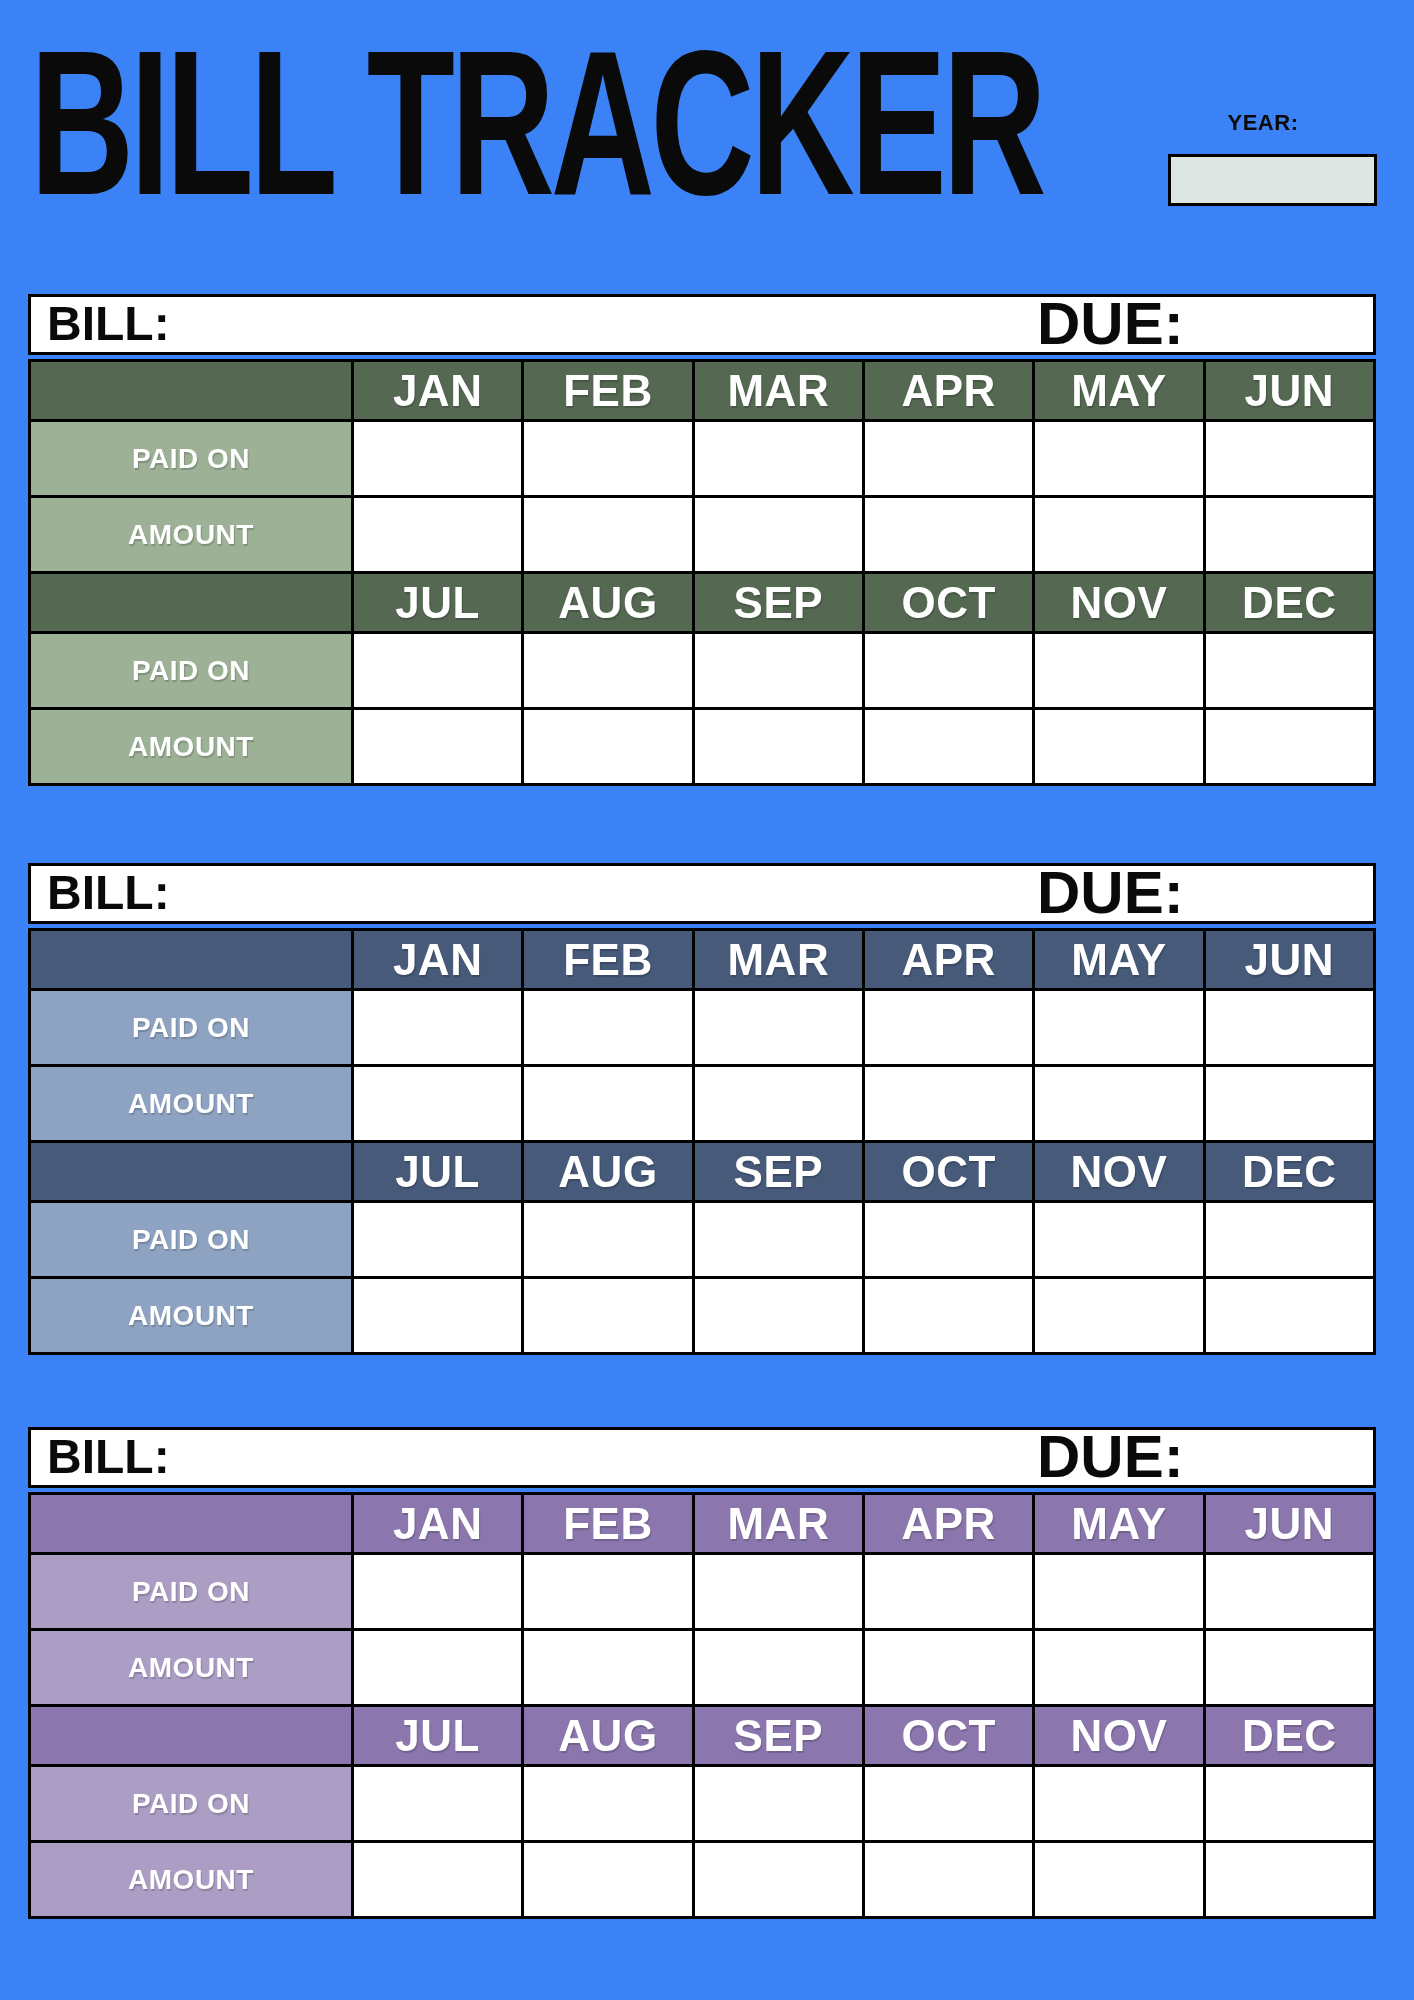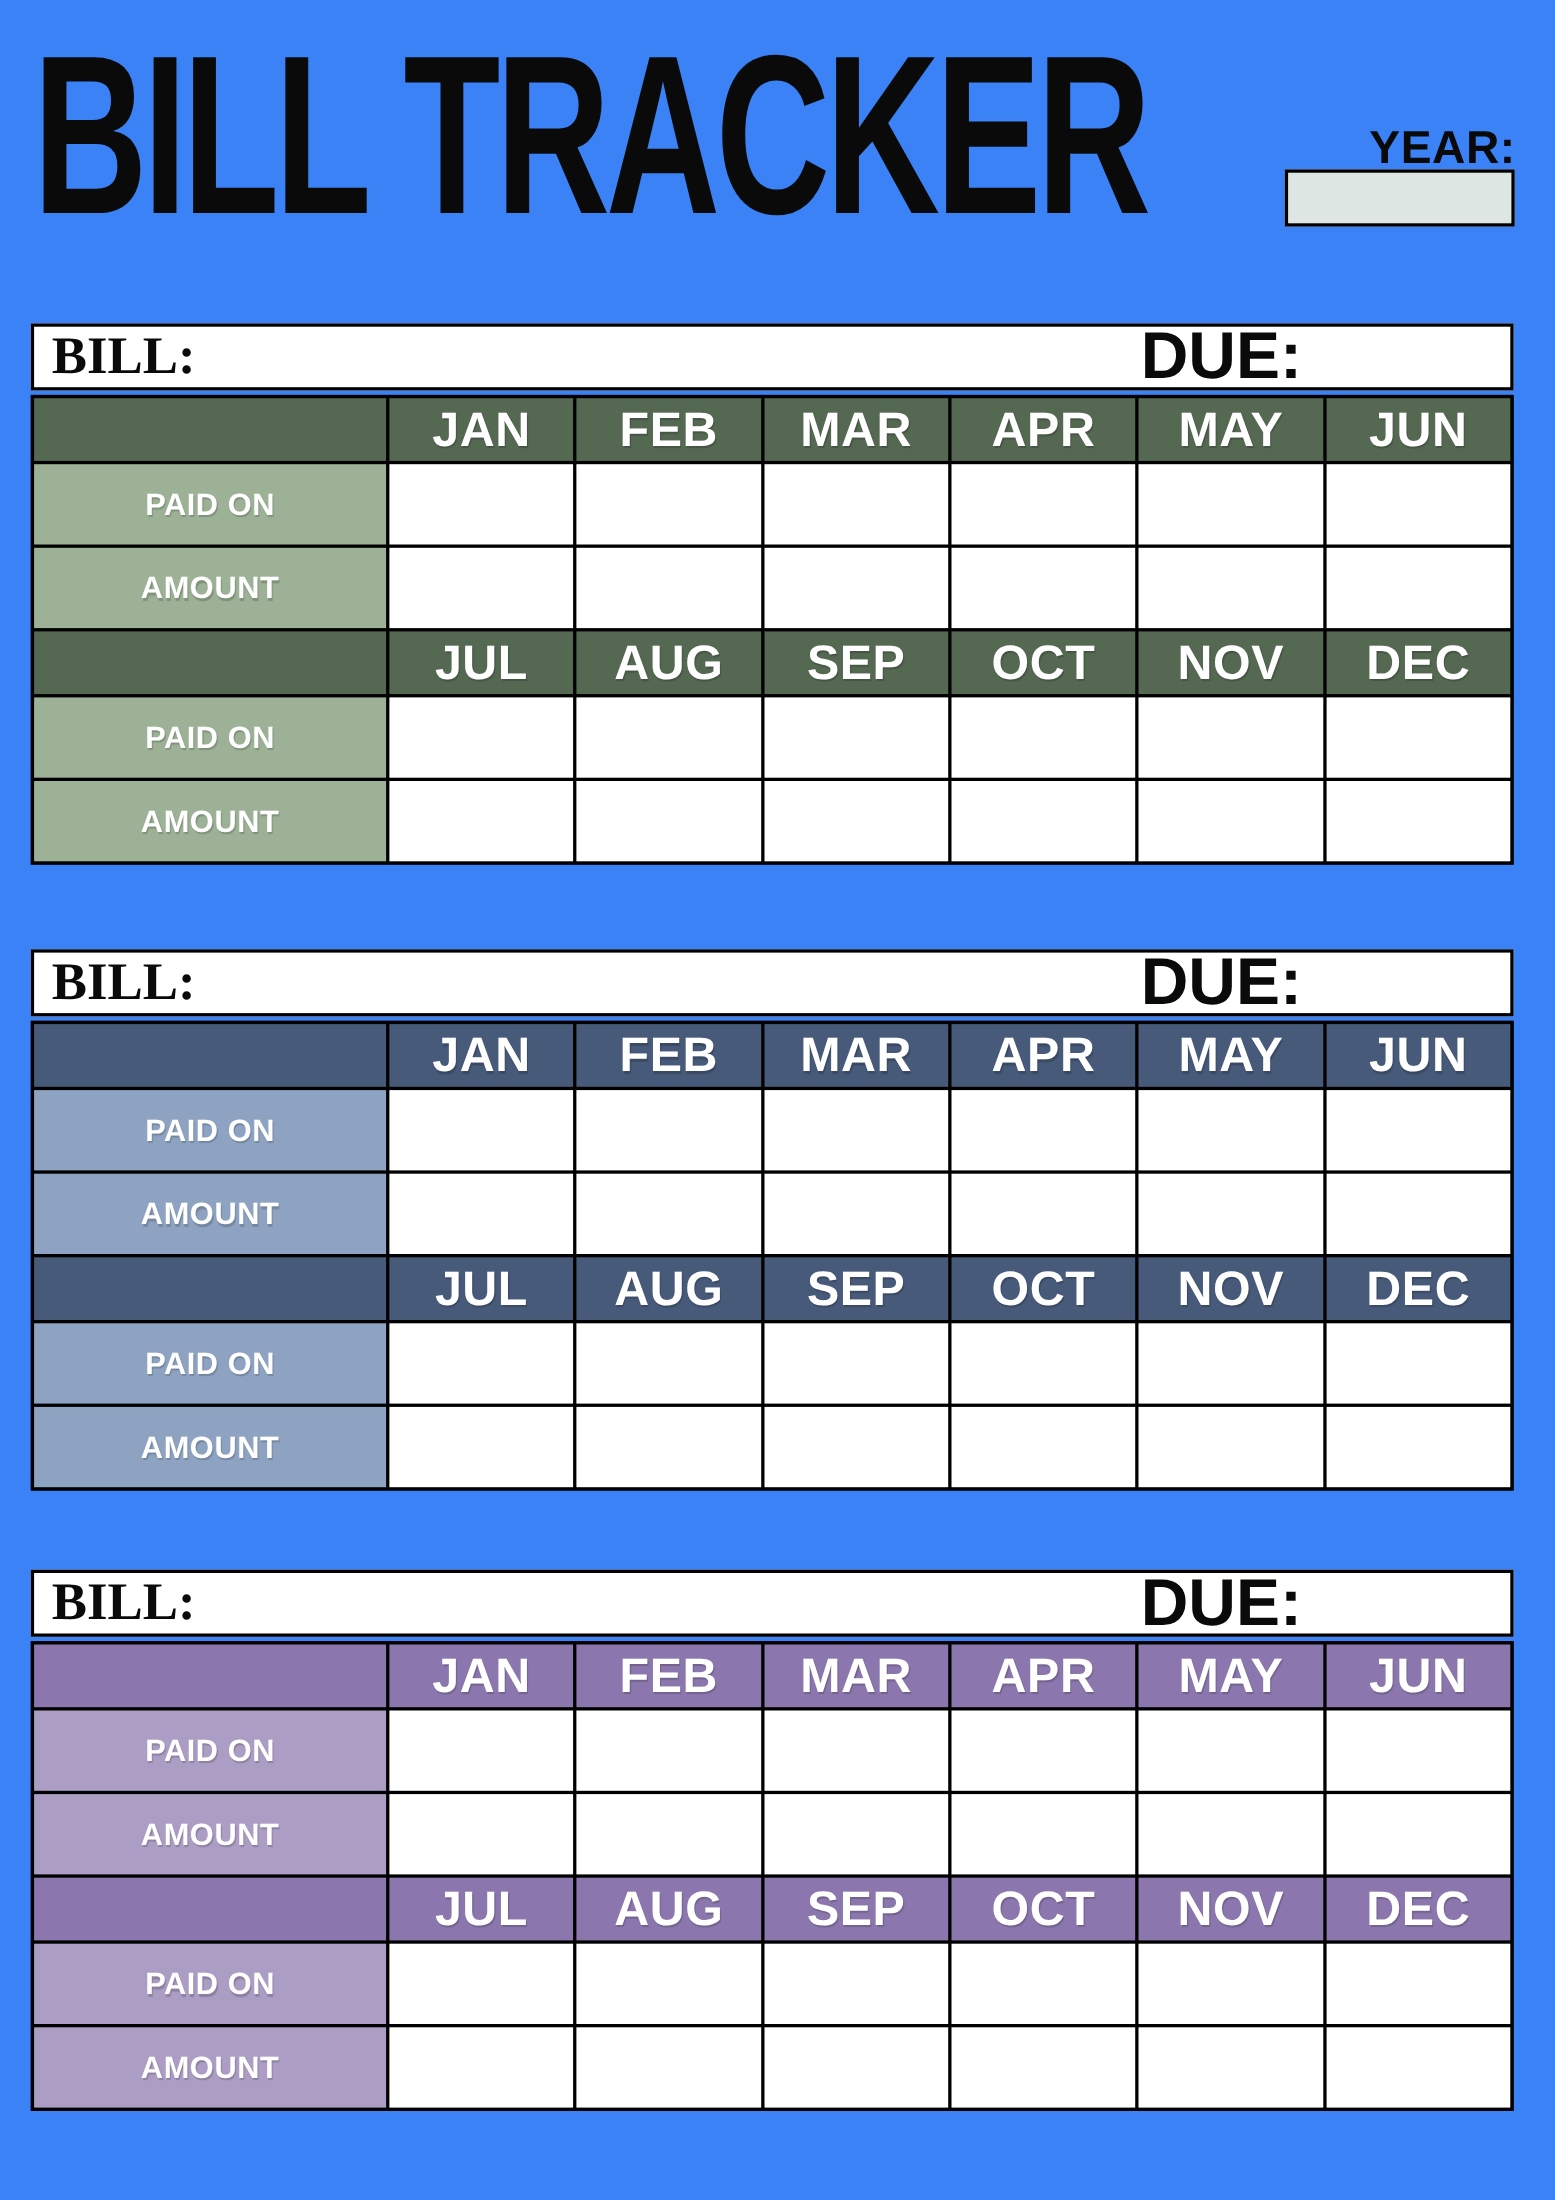--- a/index.html
+++ b/index.html
@@ -7,35 +7,35 @@
     position:relative;width:1414px;height:2000px;background:#3b82f6;
     font-family:"Liberation Sans",sans-serif;overflow:hidden;color:#0a0a0a;
   }
   
   .title{
     position:absolute;left:30px;top:20px;
     font-size:206px;font-weight:800;line-height:1;letter-spacing:-6px;
     transform:scaleX(0.70);transform-origin:left top;white-space:nowrap;color:#0a0a0a;
   }
   .year-label{
-    position:absolute;left:1148px;top:110px;width:230px;text-align:right;
-    font-size:42px;font-weight:800;letter-spacing:0.5px;
+    position:absolute;left:1148px;top:110px;width:230px;text-align:center;
+    font-size:22px;font-weight:800;letter-spacing:0.5px;
   }
   .year-box{
     position:absolute;left:1168px;top:154px;width:209px;height:52px;
     background:var(--year-box,#dde6e3);border:3px solid var(--line,#000);box-sizing:border-box;
   }
   
   .tracker{position:absolute;left:28px;width:1348px;}
   .t1{top:294px}.t2{top:863px}.t3{top:1427px}
   .bill-row{
     position:relative;height:61px;box-sizing:border-box;background:#fff;
     border:3px solid var(--line,#000);margin-bottom:4px;
   }
-  .bill-label{position:absolute;left:16px;top:-2px;line-height:57px;font-size:48px;font-weight:800;font-family:Liberation Serif, serif;}
+  .bill-label{position:absolute;left:16px;top:-2px;line-height:57px;font-size:48px;font-weight:800;}
   .bill-value{position:absolute;left:160px;top:0;width:830px;height:55px;}
   .due-label{position:absolute;left:1006px;top:-2px;line-height:57px;font-size:60px;font-weight:800;}
   .due-value{position:absolute;left:1135px;top:0;right:8px;height:55px;}
   .grid{
     display:grid;grid-template-columns:320px repeat(6,1fr);
     grid-template-rows:57px 73px 73px 57px 73px 73px;
     gap:3px;background:var(--line,#000);border:3px solid var(--line,#000);
   }
   .cell{
     display:flex;align-items:center;justify-content:center;

